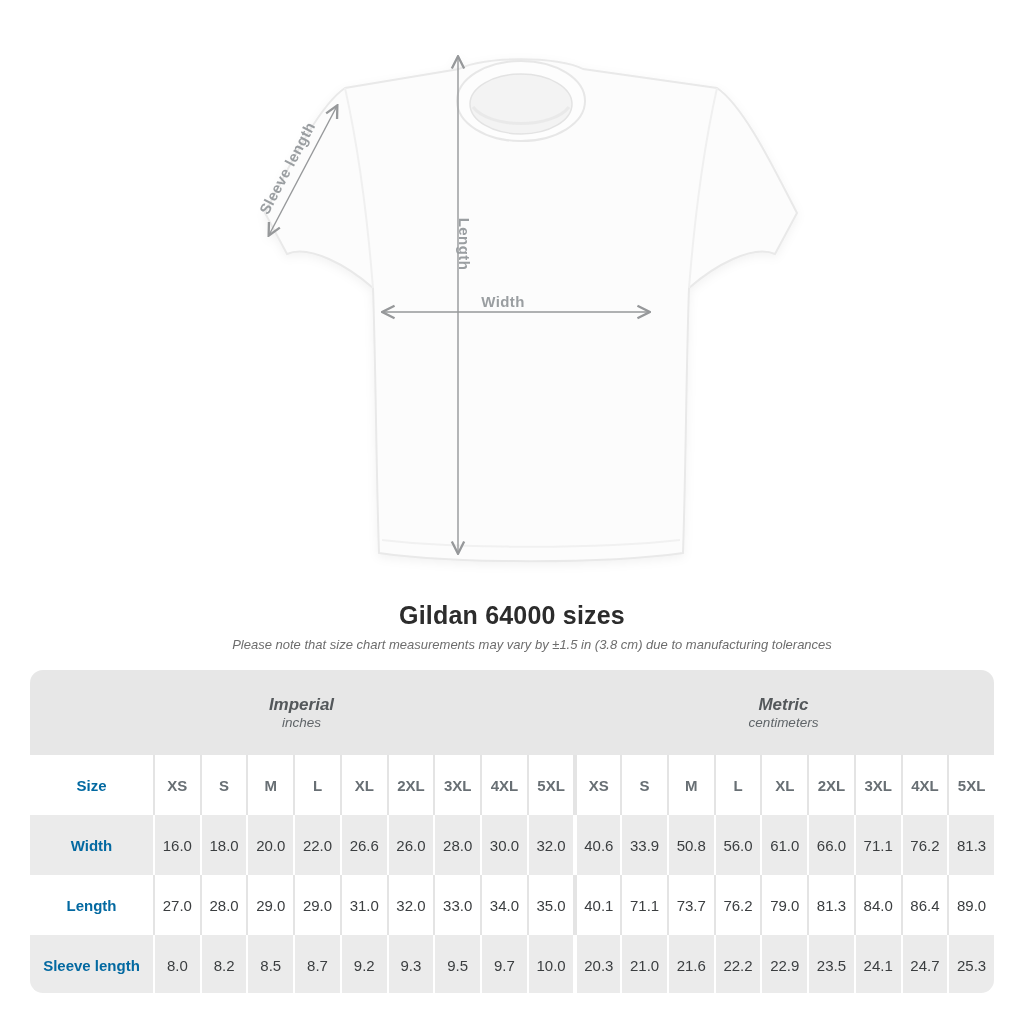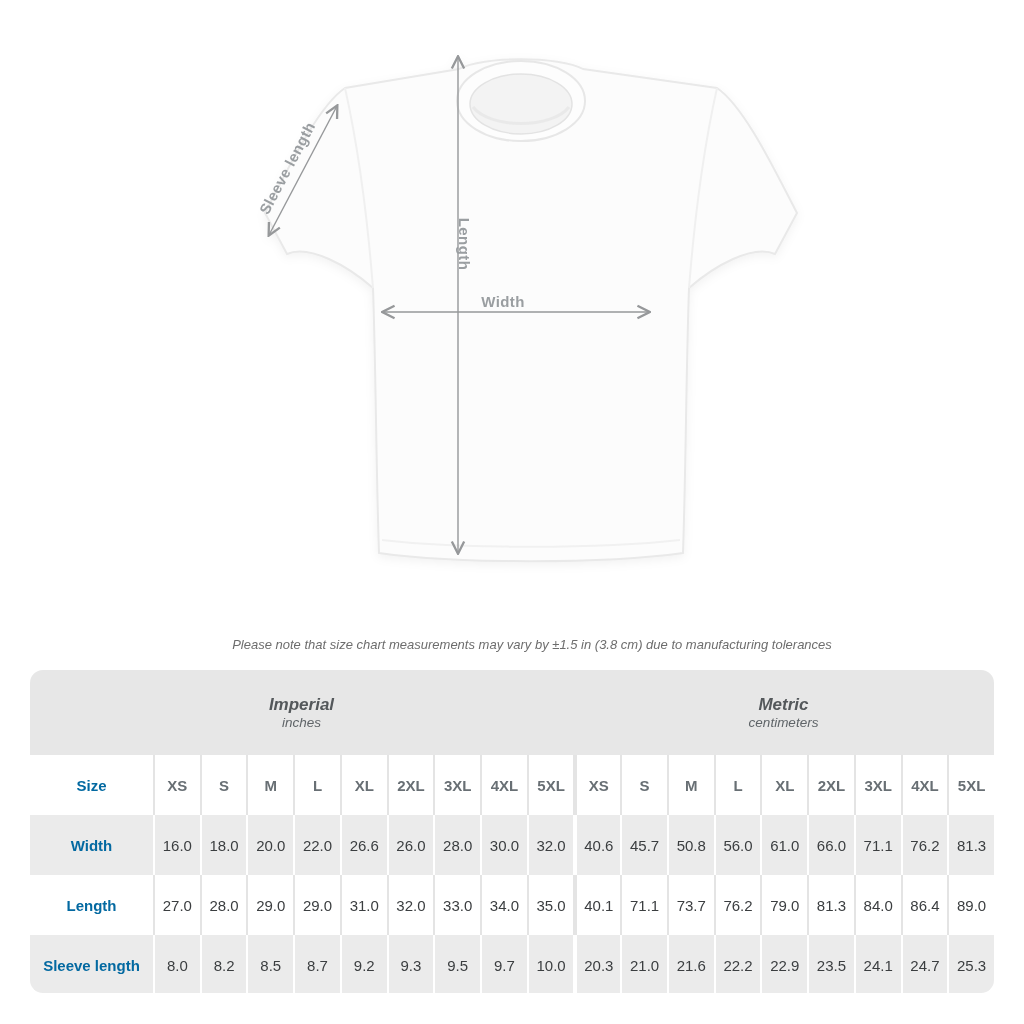--- a/index.html
+++ b/index.html
@@ -88,20 +88,21 @@
         <line x1="39" y1="210" x2="107" y2="81" marker-start="url(#ah)" marker-end="url(#ah)"></line>
         <line x1="228" y1="32" x2="228" y2="528" marker-start="url(#ah)" marker-end="url(#ah)"></line>
         <line x1="153" y1="287" x2="419" y2="287" marker-start="url(#ah)" marker-end="url(#ah)"></line>
       </g>
     </svg>
     <div class="anno sleeve">Sleeve length</div>
     <div class="anno len">Length</div>
     <div class="anno wid">Width</div>
   </div>
 
+  <h1 class="title">Gildan 64000 sizes</h1>
   <p class="subtitle">Please note that size chart measurements may vary by ±1.5 in (3.8 cm) due to manufacturing tolerances</p>
 
   <div class="size-table">
 
     <div class="band">
       <div class="band-half imperial">
         <div class="band-title">Imperial</div>
         <div class="band-sub">inches</div>
       </div>
       <div class="band-half metric">
@@ -137,21 +138,21 @@
       <div class="cell val">16.0</div>
       <div class="cell val">18.0</div>
       <div class="cell val">20.0</div>
       <div class="cell val">22.0</div>
       <div class="cell val">26.6</div>
       <div class="cell val">26.0</div>
       <div class="cell val">28.0</div>
       <div class="cell val">30.0</div>
       <div class="cell val">32.0</div>
       <div class="cell val">40.6</div>
-      <div class="cell val">45.7</div>
+      <div class="cell val">33.9</div>
       <div class="cell val">50.8</div>
       <div class="cell val">56.0</div>
       <div class="cell val">61.0</div>
       <div class="cell val">66.0</div>
       <div class="cell val">71.1</div>
       <div class="cell val">76.2</div>
       <div class="cell val">81.3</div>
     </div>
 
     <div class="trow white">

